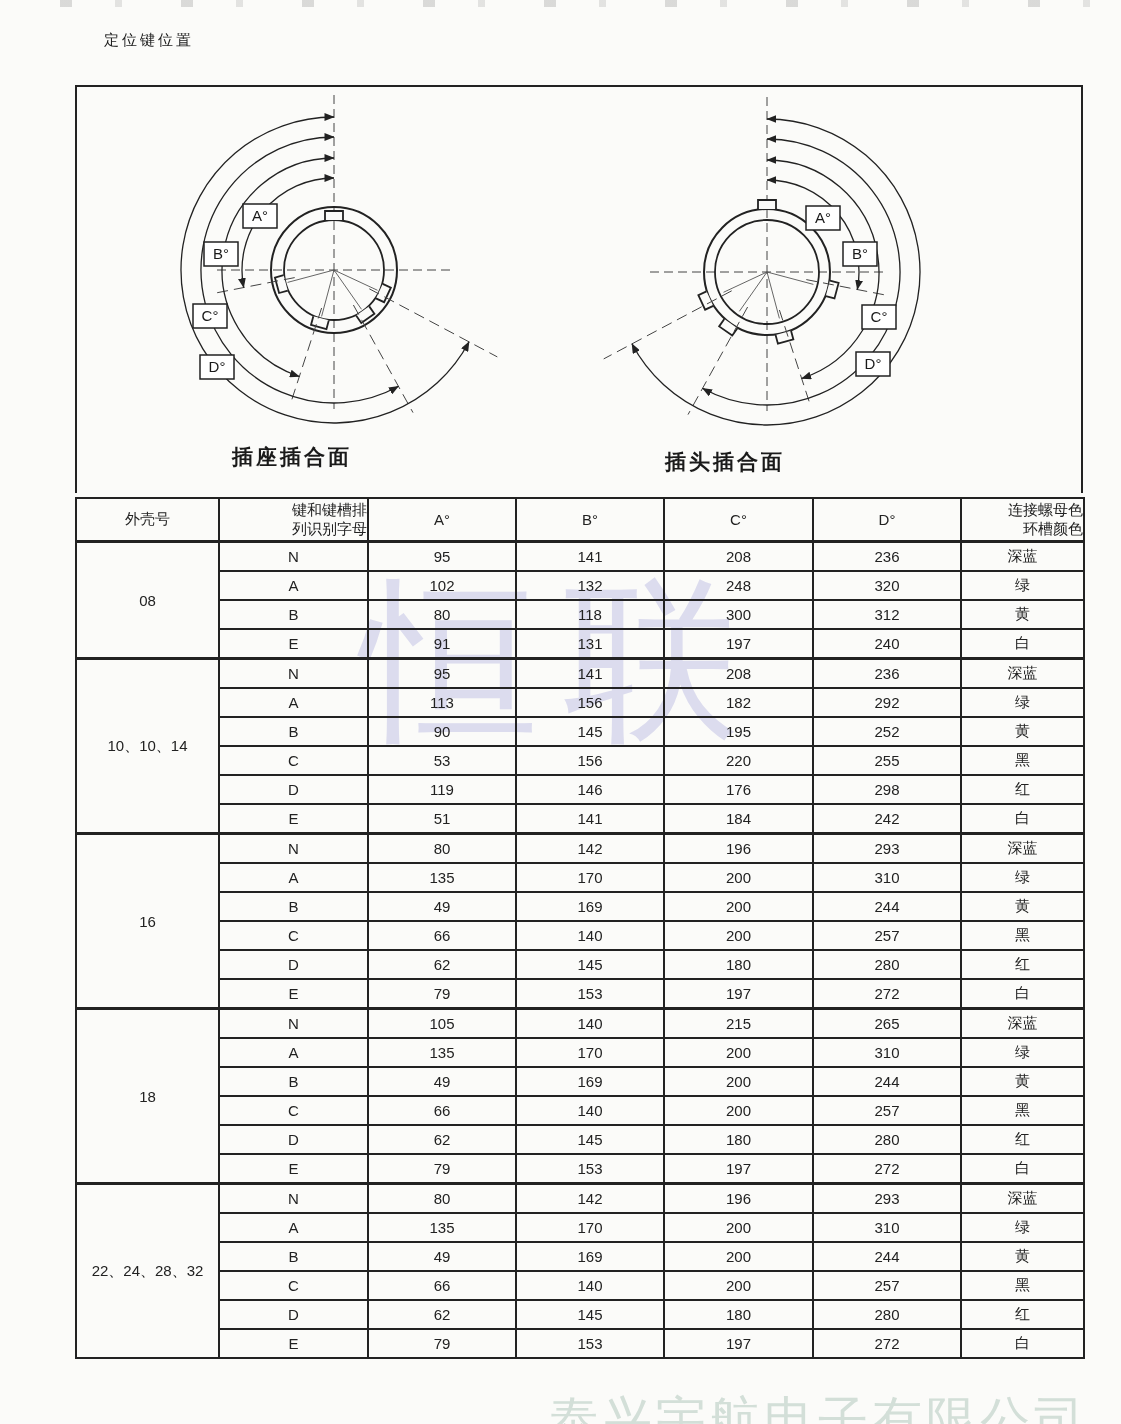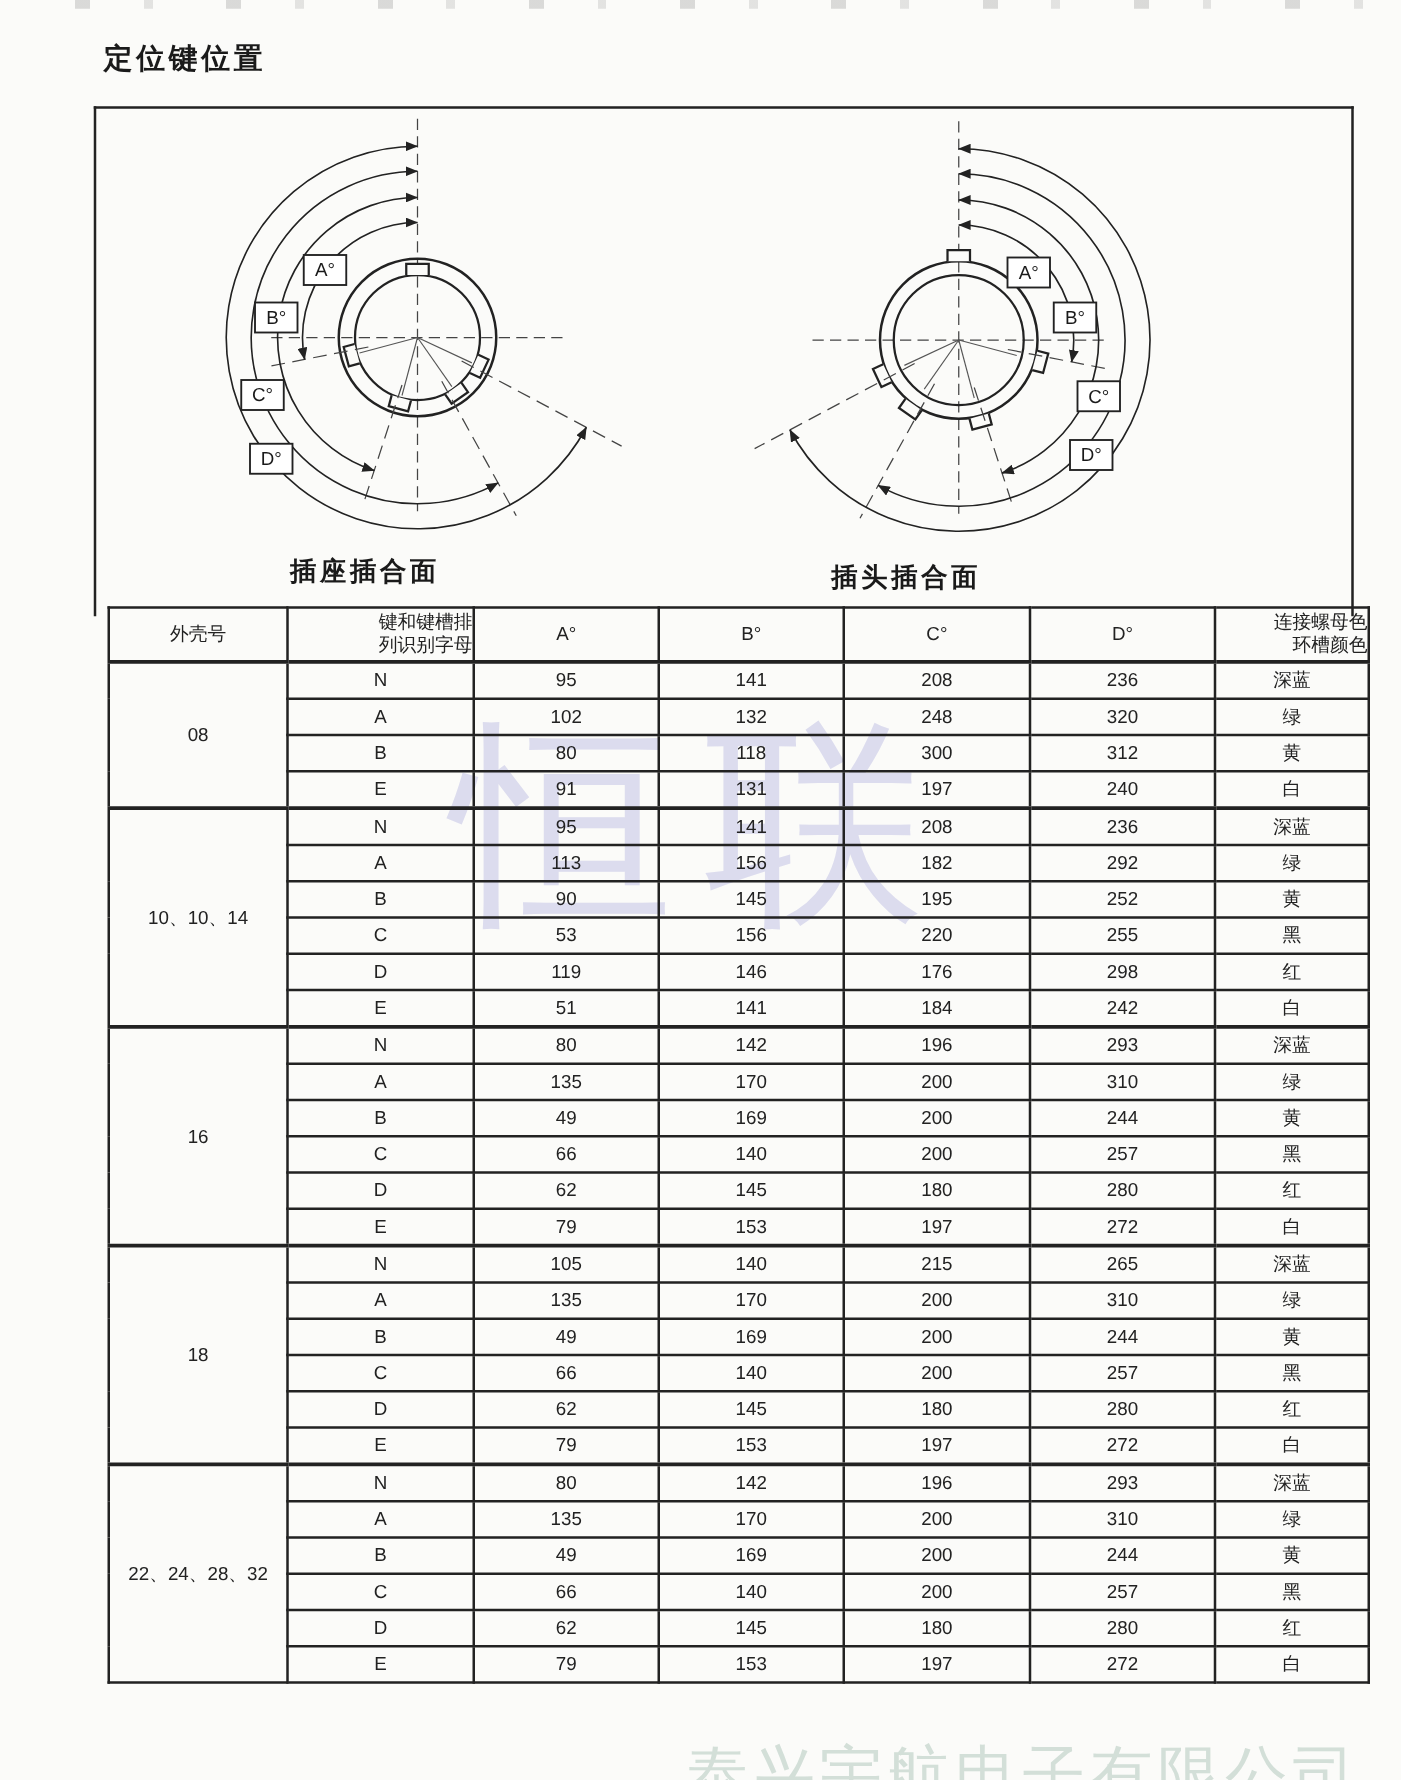--- a/index.html
+++ b/index.html
@@ -8,22 +8,22 @@
     background:#fbfbf9; color:#1a1a1a;
     font-family:"Liberation Sans", sans-serif;
   }
   .top-artifact {
     position:absolute; left:60px; top:0; width:1040px; height:7px; opacity:.55;
     background:repeating-linear-gradient(90deg,
       rgba(130,130,130,.5) 0 12px, transparent 12px 55px,
       rgba(140,140,140,.4) 55px 62px, transparent 62px 121px);
   }
   .page-title {
-    position:absolute; left:83px; top:31px;
-    font-size:23px; font-weight:bold; letter-spacing:3px;
+    position:absolute; left:104px; top:31px;
+    font-size:15px; font-weight:normal; letter-spacing:3px;
   }
   .figure-frame {
     position:absolute; left:75px; top:85px; width:1008px; height:408px;
     box-sizing:border-box; border:2px solid #222; border-bottom:none;
   }
   .figure-frame svg { position:absolute; left:0; top:0; }
   .caption {
     position:absolute; width:200px; text-align:left;
     font-size:21px; font-weight:bold; letter-spacing:3px; z-index:3;
   }
@@ -33,22 +33,22 @@
     position:absolute; left:362px; top:572px; z-index:1; line-height:1;
     font-size:176px; font-weight:normal; letter-spacing:26px; color:#dcdcee;
   }
   .watermark-bottom {
     position:absolute; left:548px; top:1352px; z-index:0; white-space:nowrap;
     font-family:Liberation Serif, serif; font-size:50px; letter-spacing:4px;
     color:#d3dfd8;
     margin-top:35px;
   }
   table.data {
-    position:absolute; left:75px; top:485px; width:1008px; z-index:2;
-    border-collapse:collapse; table-layout:fixed; background:transparent;margin-left:11px;
+    position:absolute; left:75px; top:497px; width:1008px; z-index:2;
+    border-collapse:collapse; table-layout:fixed; background:transparent;
   }
   table.data td {
     border:2px solid #222; text-align:center; vertical-align:middle;
     font-size:15px; color:#222; padding:0; height:27px; overflow:hidden;
   }
   table.data thead td { height:41px; border-bottom:3px solid #222; }
   table.data tr.group-start td { border-top:3px solid #222; }
   .hdr-twoline { line-height:1.25;text-align:right; }
   svg text { font-family:"Liberation Sans", sans-serif; }
 </style>

